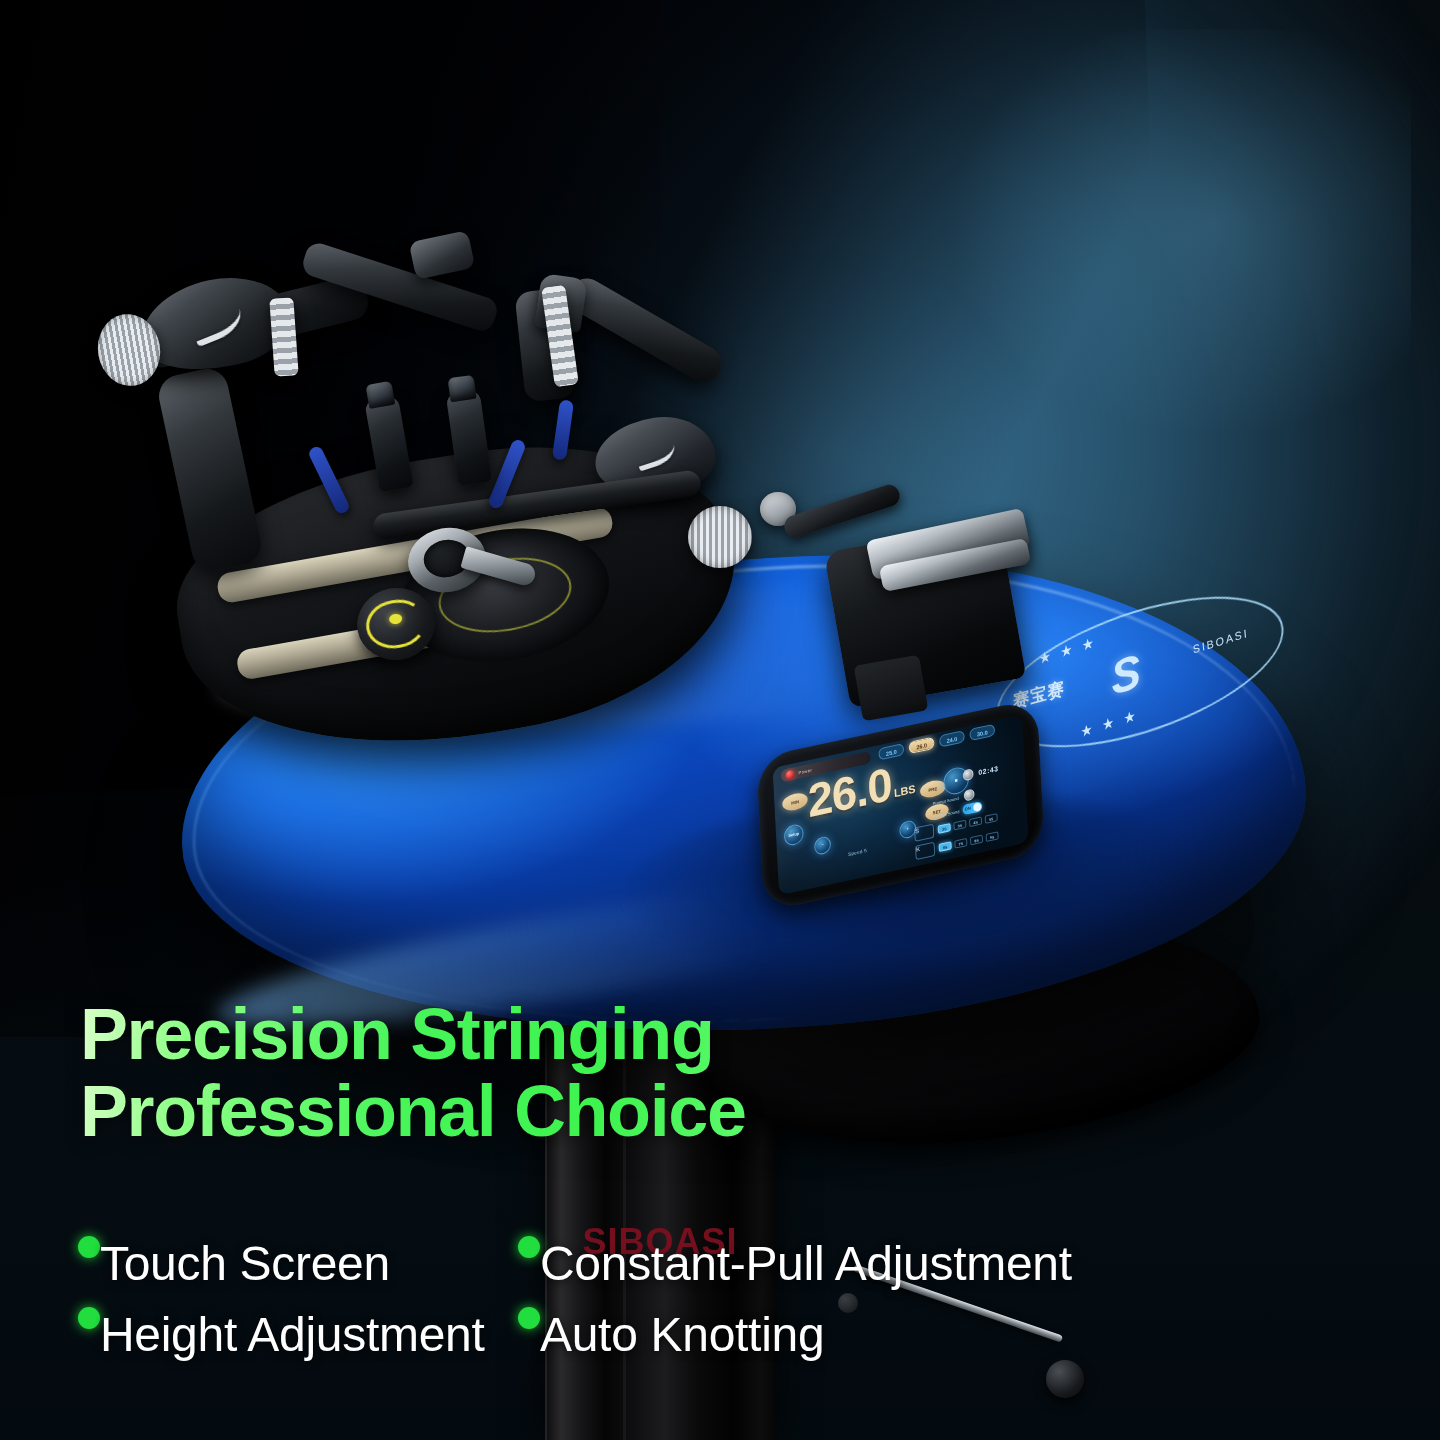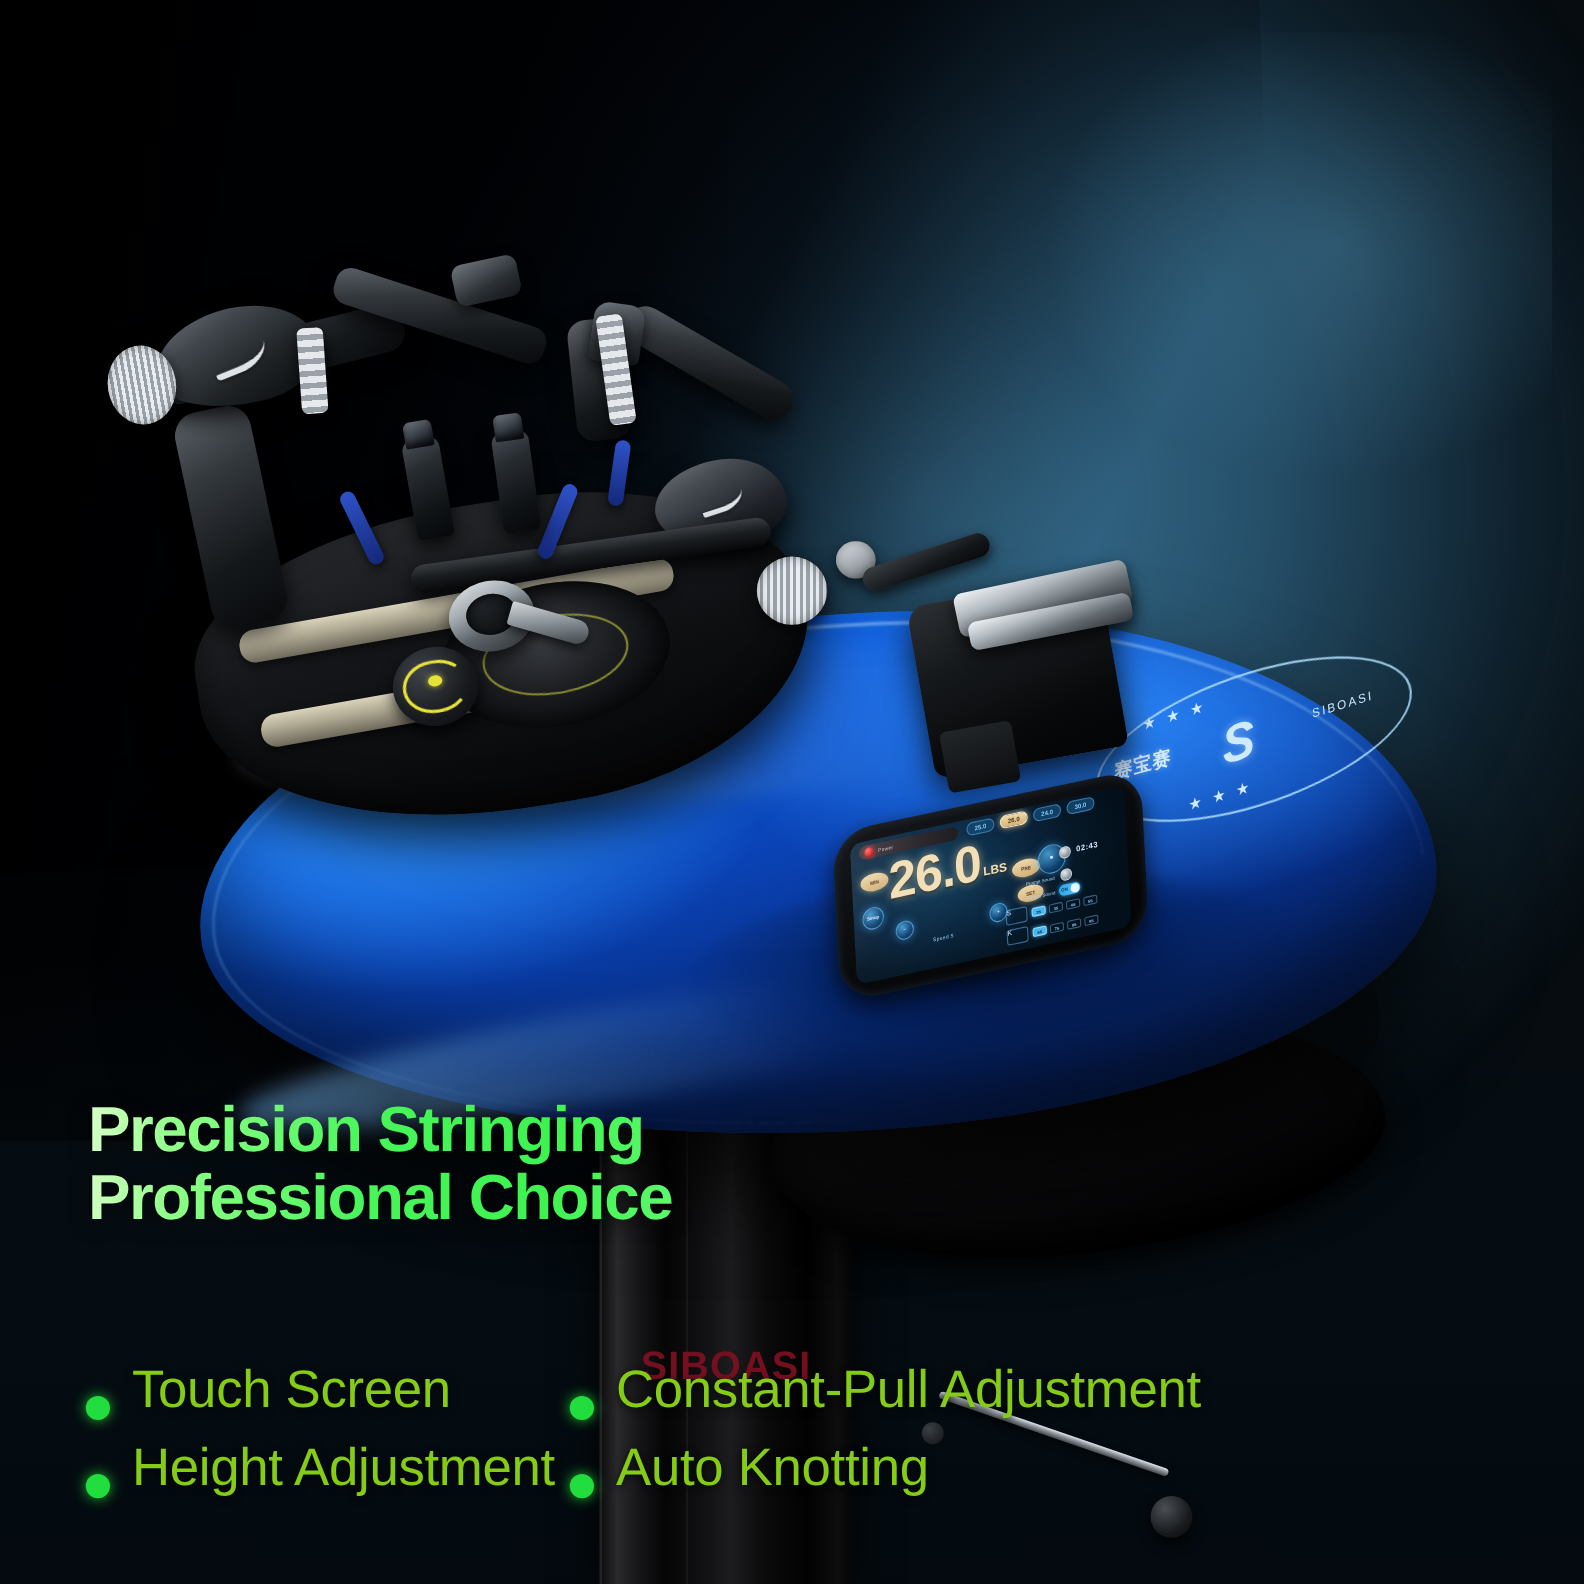--- a/index.html
+++ b/index.html
@@ -592,42 +592,42 @@
   }
   .rod-cap {
     position:absolute; left:838px; top:1293px;
     width:20px; height:20px; border-radius:50%;
     background:radial-gradient(circle at 34% 30%, #3a3f44, #111416);
   }
 
   
   .headline {
     position:absolute; left:80px; top:996px;
-    font-size:58px;
+    font-size:72px;
     font-weight:700;
     line-height:1.07;
     letter-spacing:-1.4px;
     background:linear-gradient(96deg,#d9ffc8 0%,#8dff86 16%,#48f55a 48%,#3ef34f 78%,#5cf96a 100%);
     -webkit-background-clip:text; background-clip:text;
     -webkit-text-fill-color:transparent; color:transparent;
     filter:drop-shadow(0 3px 9px rgba(0,0,0,.6));
     white-space:pre-line;
   }
 
   .features {
     position:absolute; left:78px; top:1236px;
     width:1280px;
     display:grid;
     grid-template-columns:430px 1fr;
     row-gap:16px;
     column-gap:10px;
   }
   .feature {
-    display:flex; align-items:flex-end; gap:20px;
-    color:#84cc16;
+    display:flex; align-items:flex-start; 
+    color:#ffffff;
     font-size:48px;
     font-weight:400;
     letter-spacing:-.3px;
     text-shadow:0 2px 8px rgba(0,0,0,.75);
     white-space:nowrap;
   }
   .feature .dot {
     flex:0 0 auto;
     width:22px; height:22px; border-radius:50%;
     background:#21dd3d;

